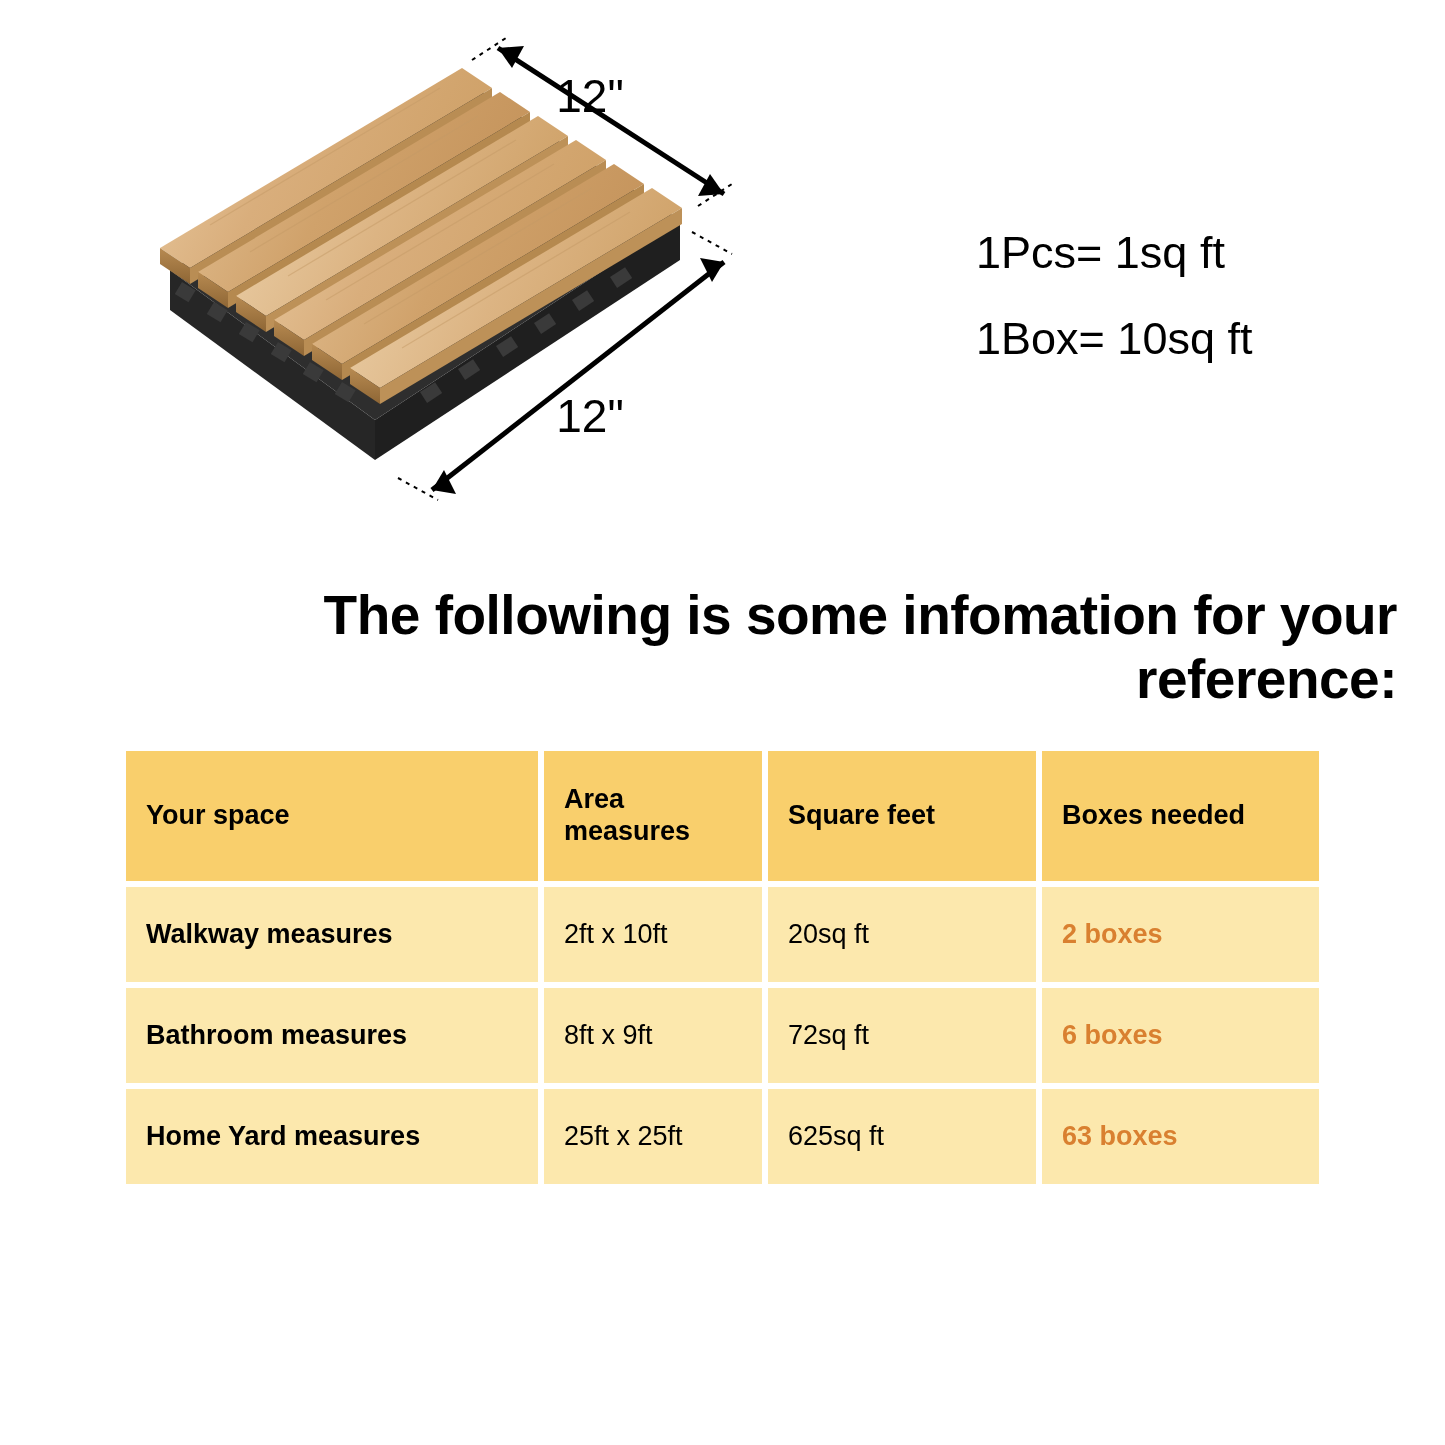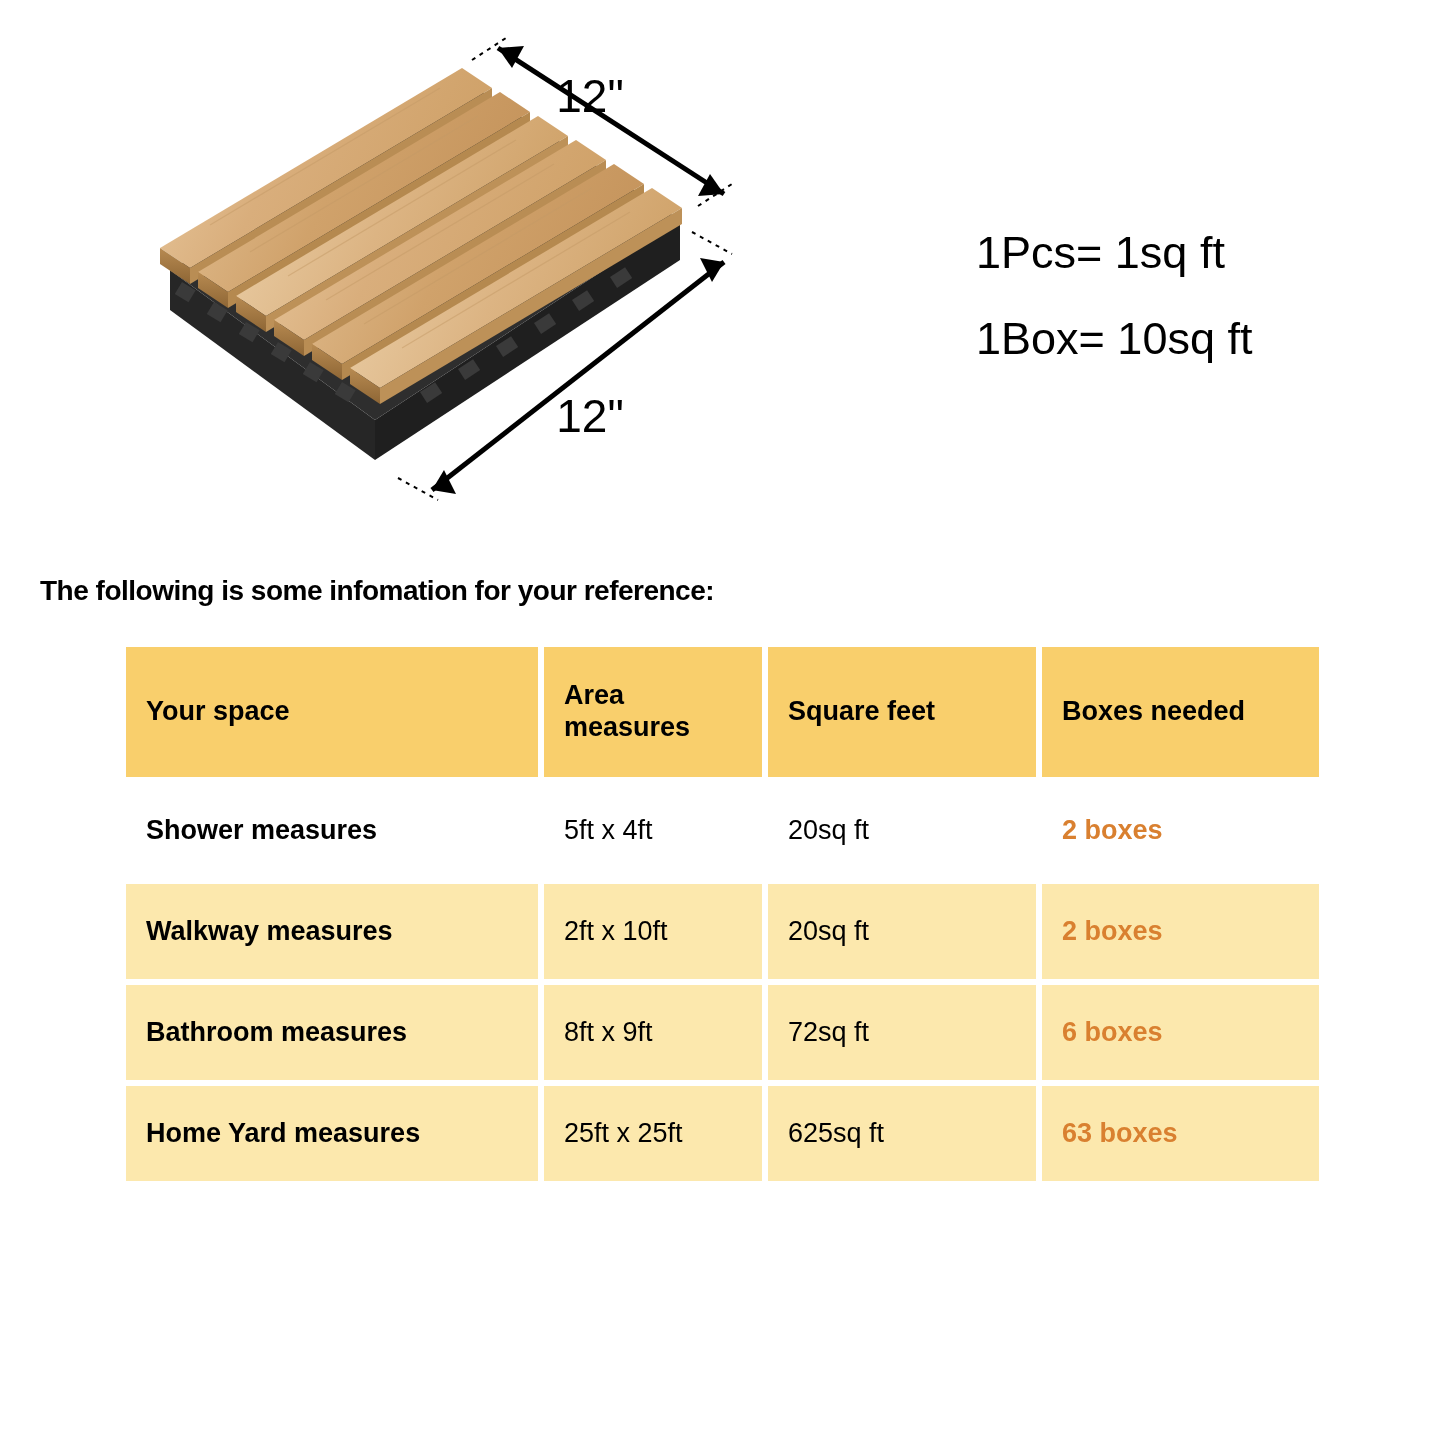--- a/index.html
+++ b/index.html
@@ -41,25 +41,25 @@
     font-size: 45px;
     font-weight: 400;
     letter-spacing: 0px;
     line-height: 86px;
     white-space: nowrap;
     font-family: "Liberation Sans", sans-serif;
   }
 
   
   #heading {
-    text-align: left;
-    font-size: 28px;
+    text-align: right;
+    font-size: 55px;
     font-weight: bold;
     letter-spacing: -0.5px;
-    margin: 0;
+    margin: 8px;
     padding: 0 40px;
     color: #000;
   }
 
   
   #ref-table {
     margin: 34px auto 0 auto;
     width: 1175px;
     border-collapse: separate;
     border-spacing: 6px 6px;
@@ -218,26 +218,20 @@
   </colgroup>
   <thead>
     <tr>
       <th>Your space</th>
       <th>Area measures</th>
       <th>Square feet</th>
       <th>Boxes needed</th>
     </tr>
   </thead>
   <tbody>
-    <tr>
-      <td class="space-cell">Shower measures</td>
-      <td class="area-cell">5ft x 4ft</td>
-      <td class="sqft-cell">20sq ft</td>
-      <td class="boxes-cell">2 boxes</td>
-    </tr>
     <tr class="striped">
       <td class="space-cell">Walkway measures</td>
       <td class="area-cell">2ft x 10ft</td>
       <td class="sqft-cell">20sq ft</td>
       <td class="boxes-cell">2 boxes</td>
     </tr>
     <tr class="striped">
       <td class="space-cell">Bathroom measures</td>
       <td class="area-cell">8ft x 9ft</td>
       <td class="sqft-cell">72sq ft</td>

